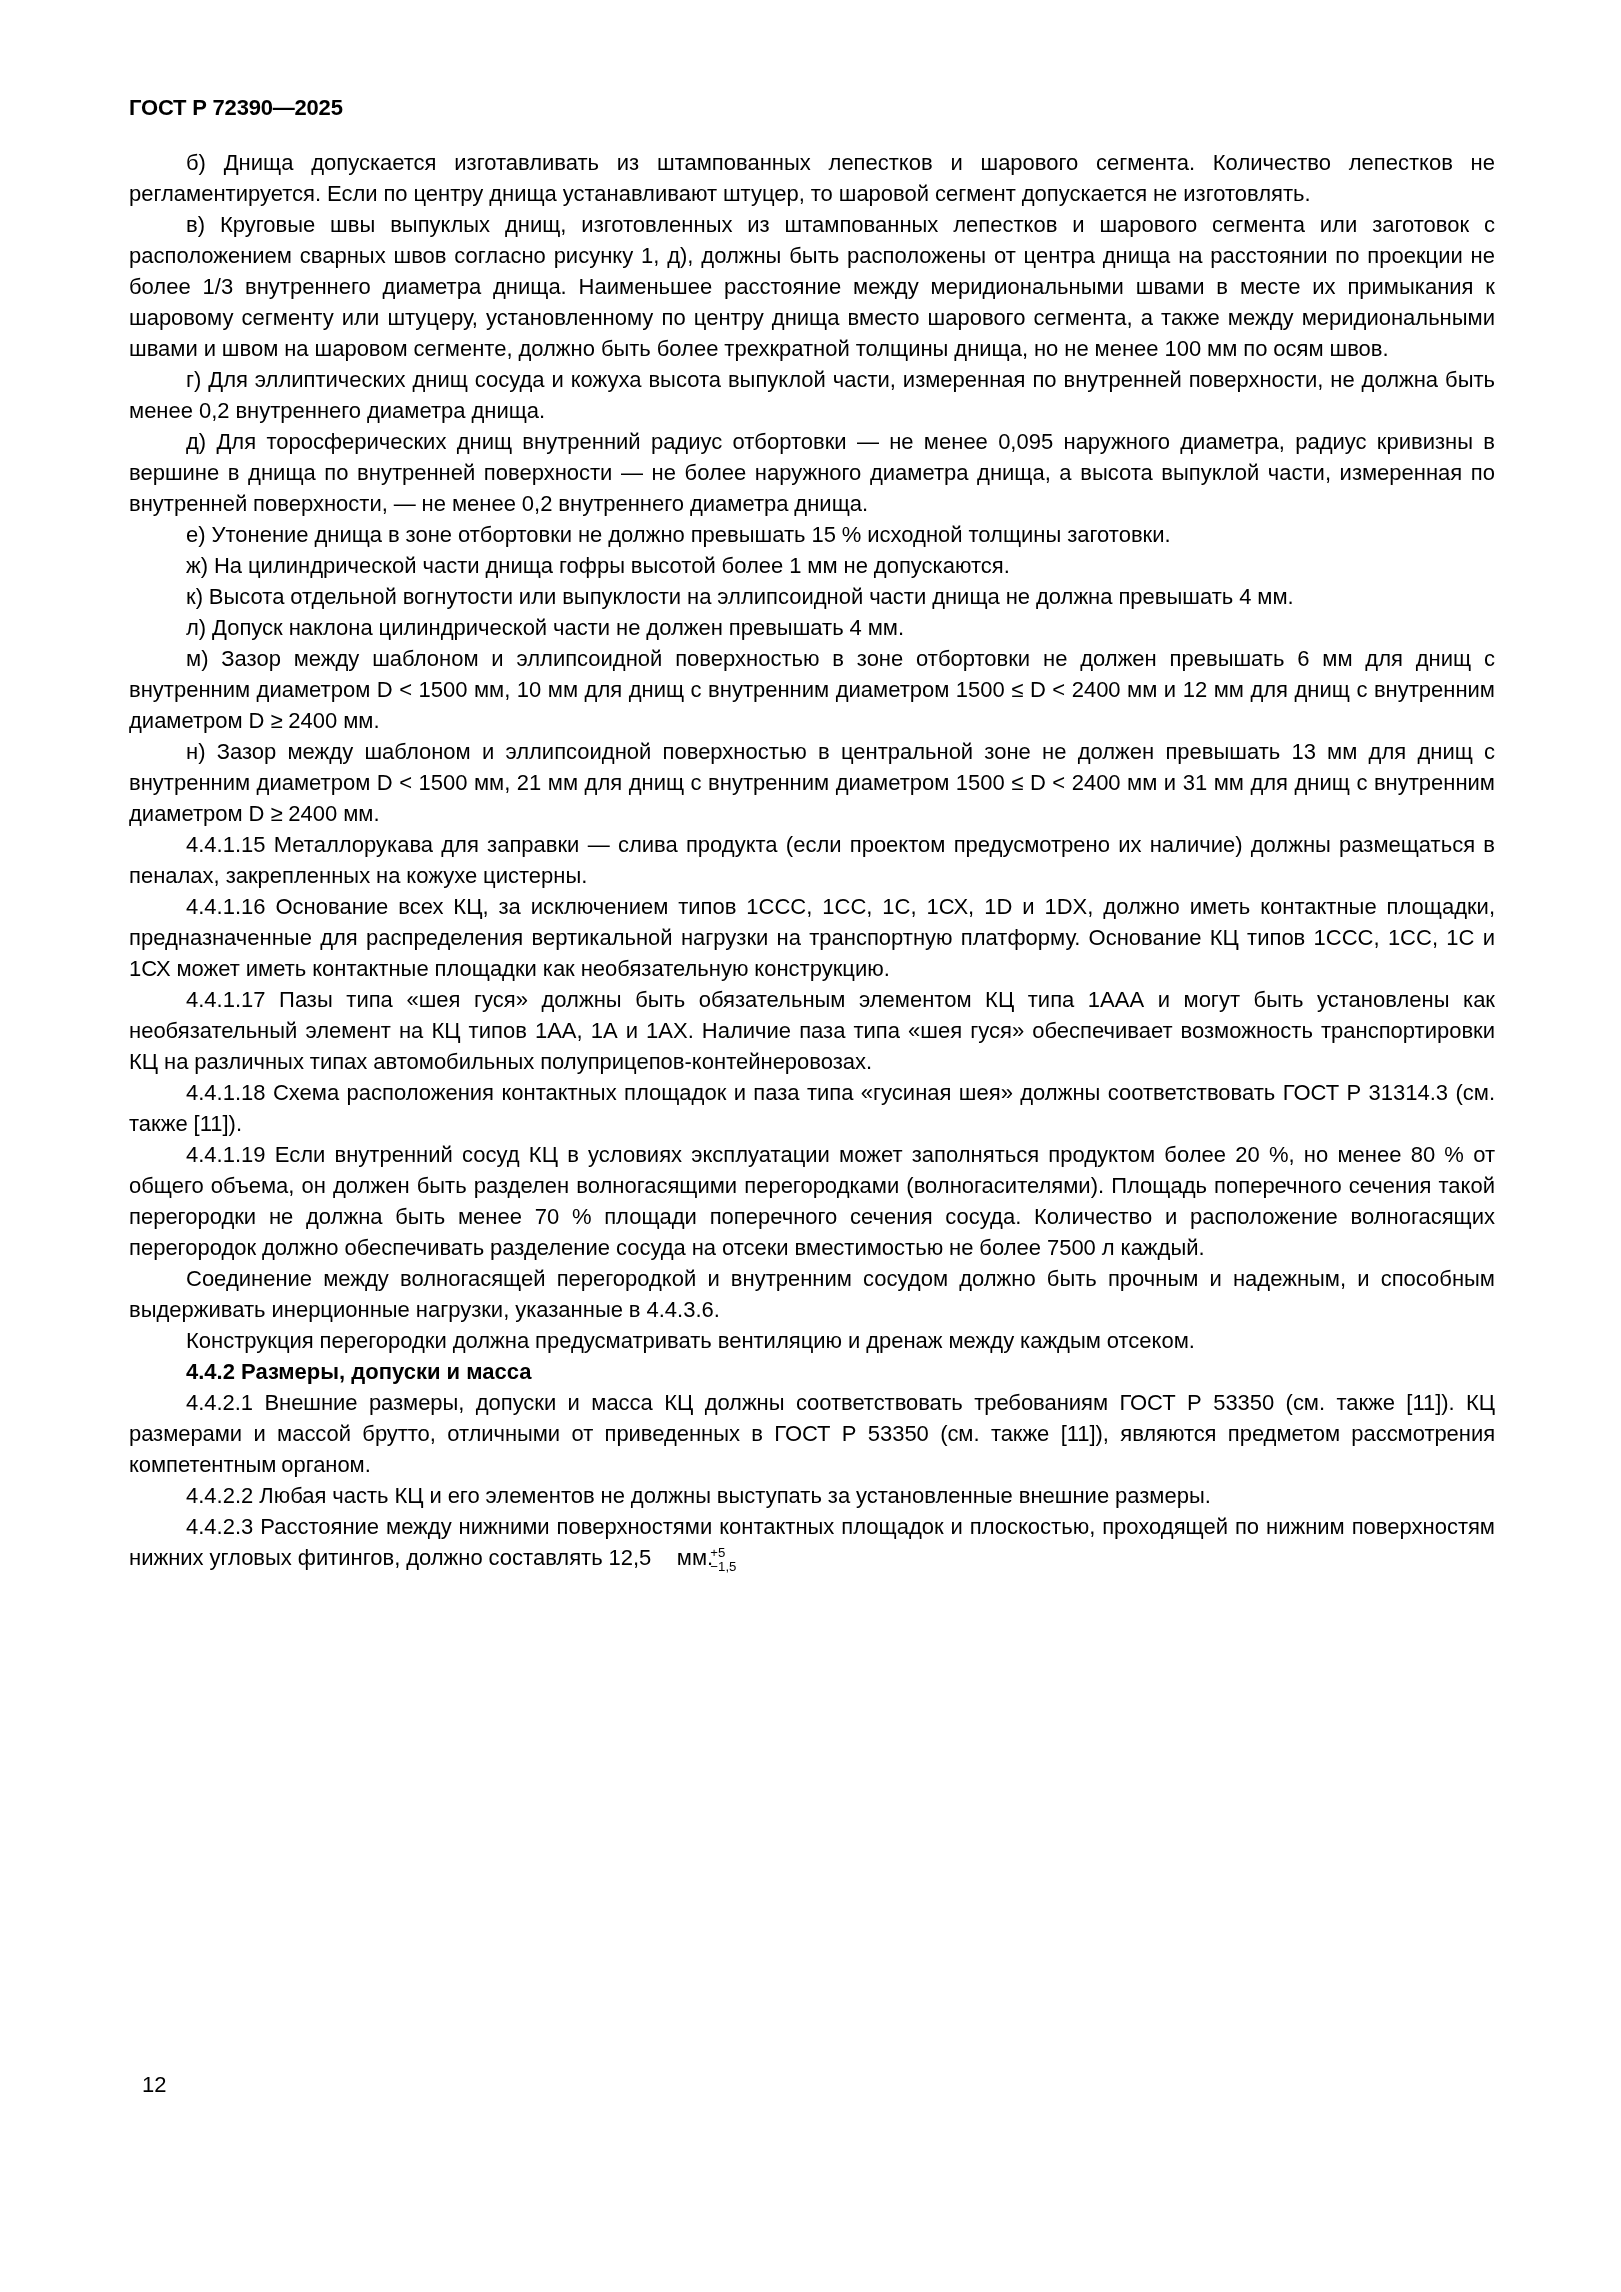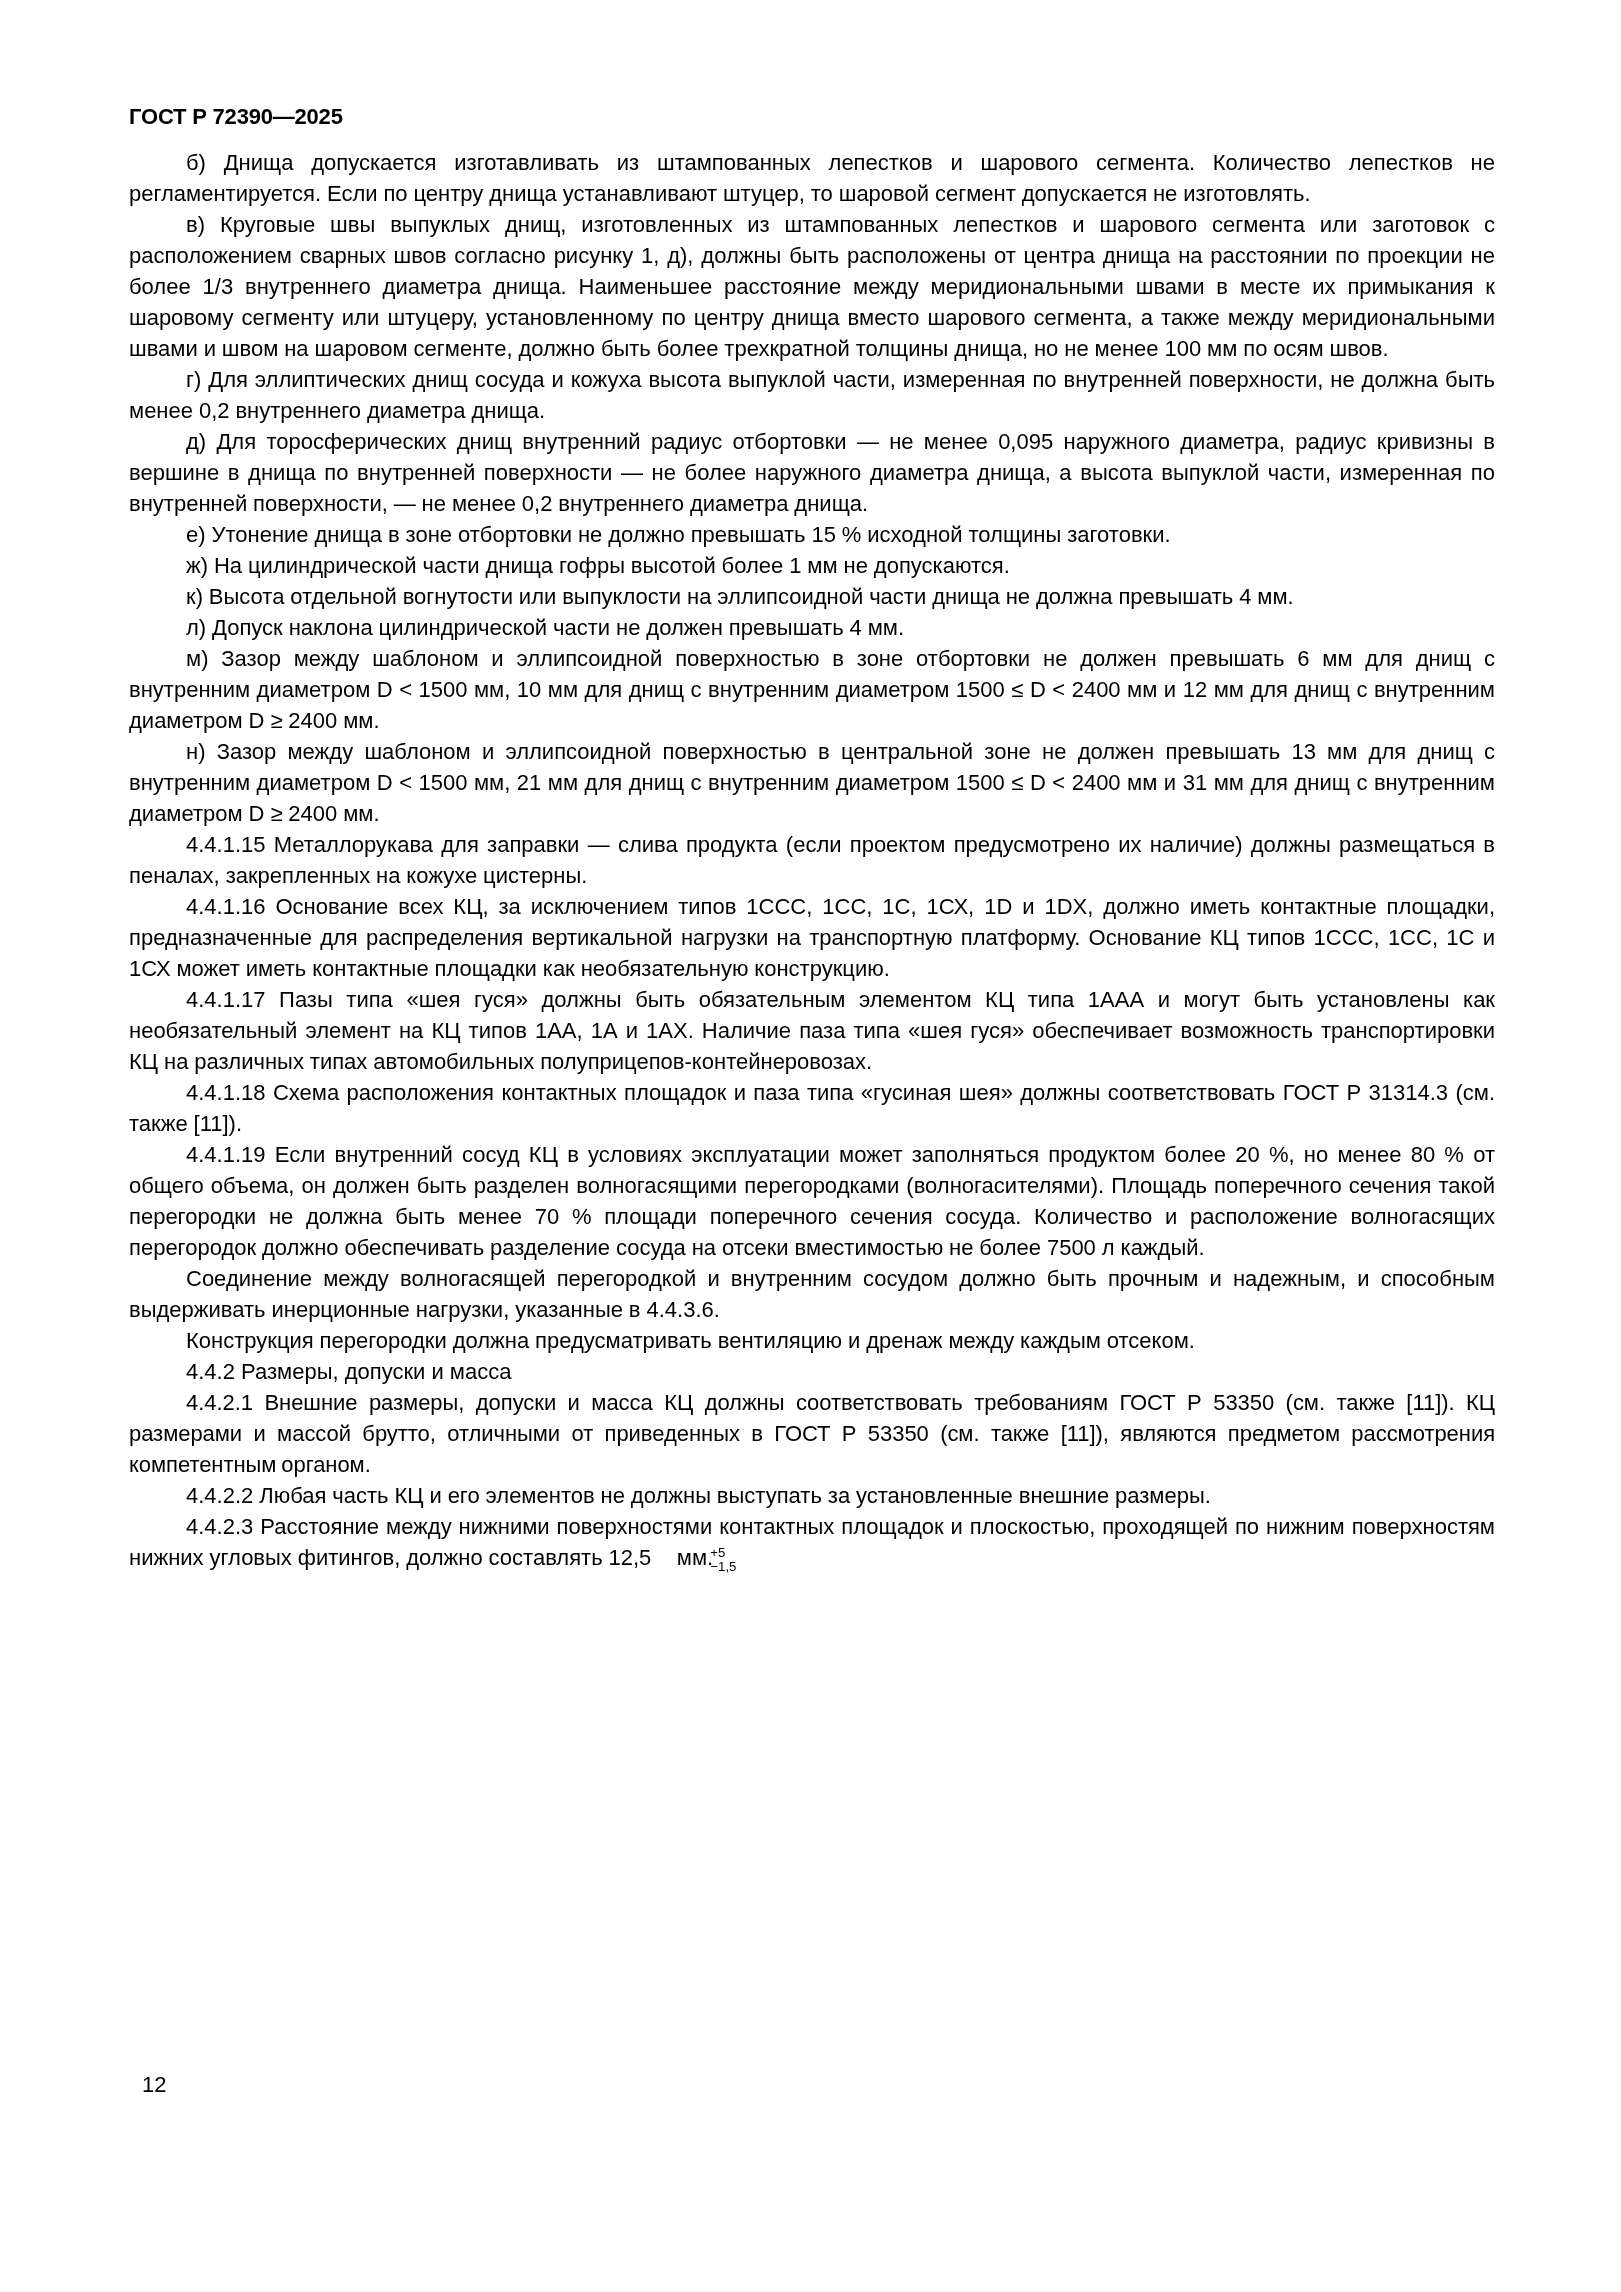--- a/index.html
+++ b/index.html
@@ -15,21 +15,21 @@
     font-family: "Liberation Sans", "DejaVu Sans", sans-serif;
     color: #000000;
     overflow: hidden;
     box-sizing: border-box;
   }
 
   
   .running-header {
     position: absolute;
     left: 129px;
-    top: 106px;
+    top: 97px;
     font-size: 22px;
     font-weight: 700;
     letter-spacing: -0.2px;
     line-height: 1;
     white-space: nowrap;
   }
 
   
   .text-column {
     position: absolute;
@@ -52,21 +52,21 @@
     text-align-last: left;
   }
   p.body-par.tight {
     word-spacing: -1.2px;
     letter-spacing: -0.05px;
   }
   p.section-heading {
     margin: 0;
     font-size: 22px;
     line-height: 31px;
-    font-weight: 400;
+    font-weight: 700;
     text-indent: 57px;
     text-align: left;
   }
 
   
   .tolerance {
     display: inline-block;
     position: relative;
     vertical-align: baseline;
     width: 0;

